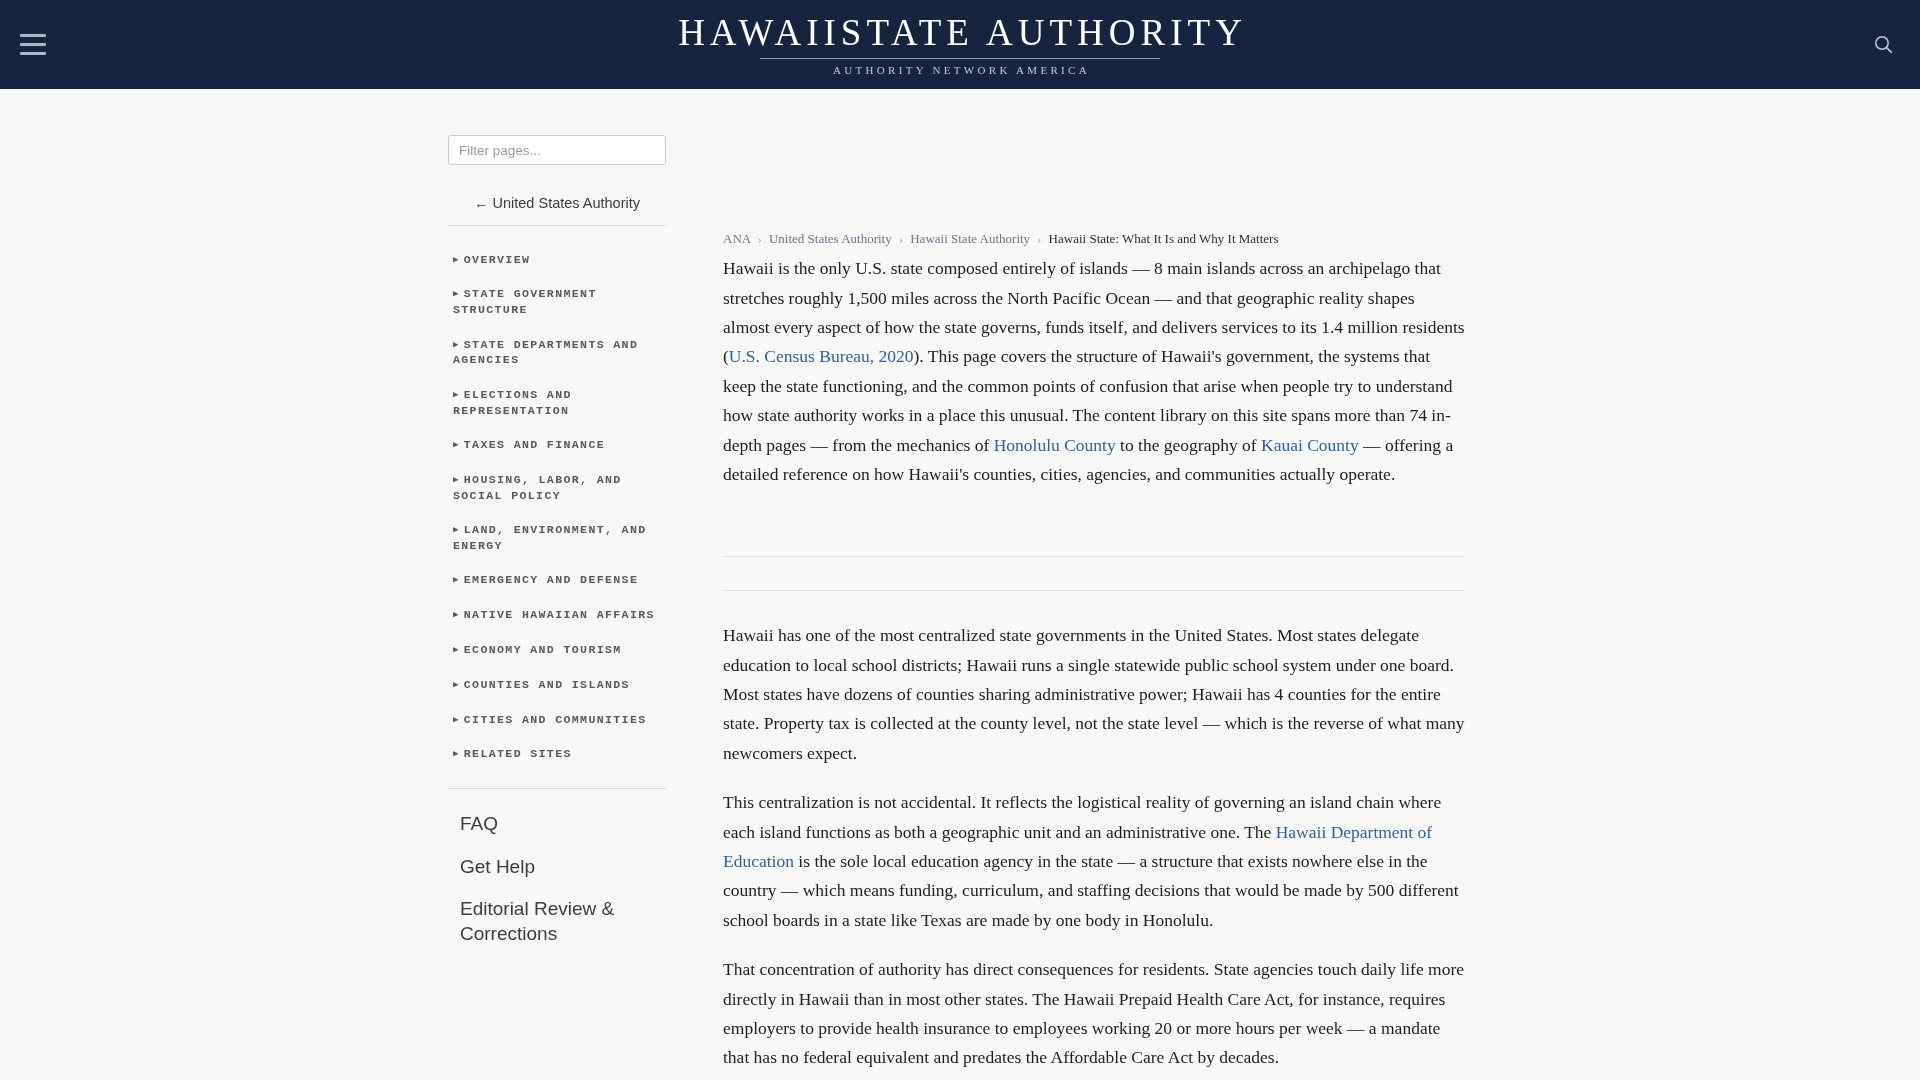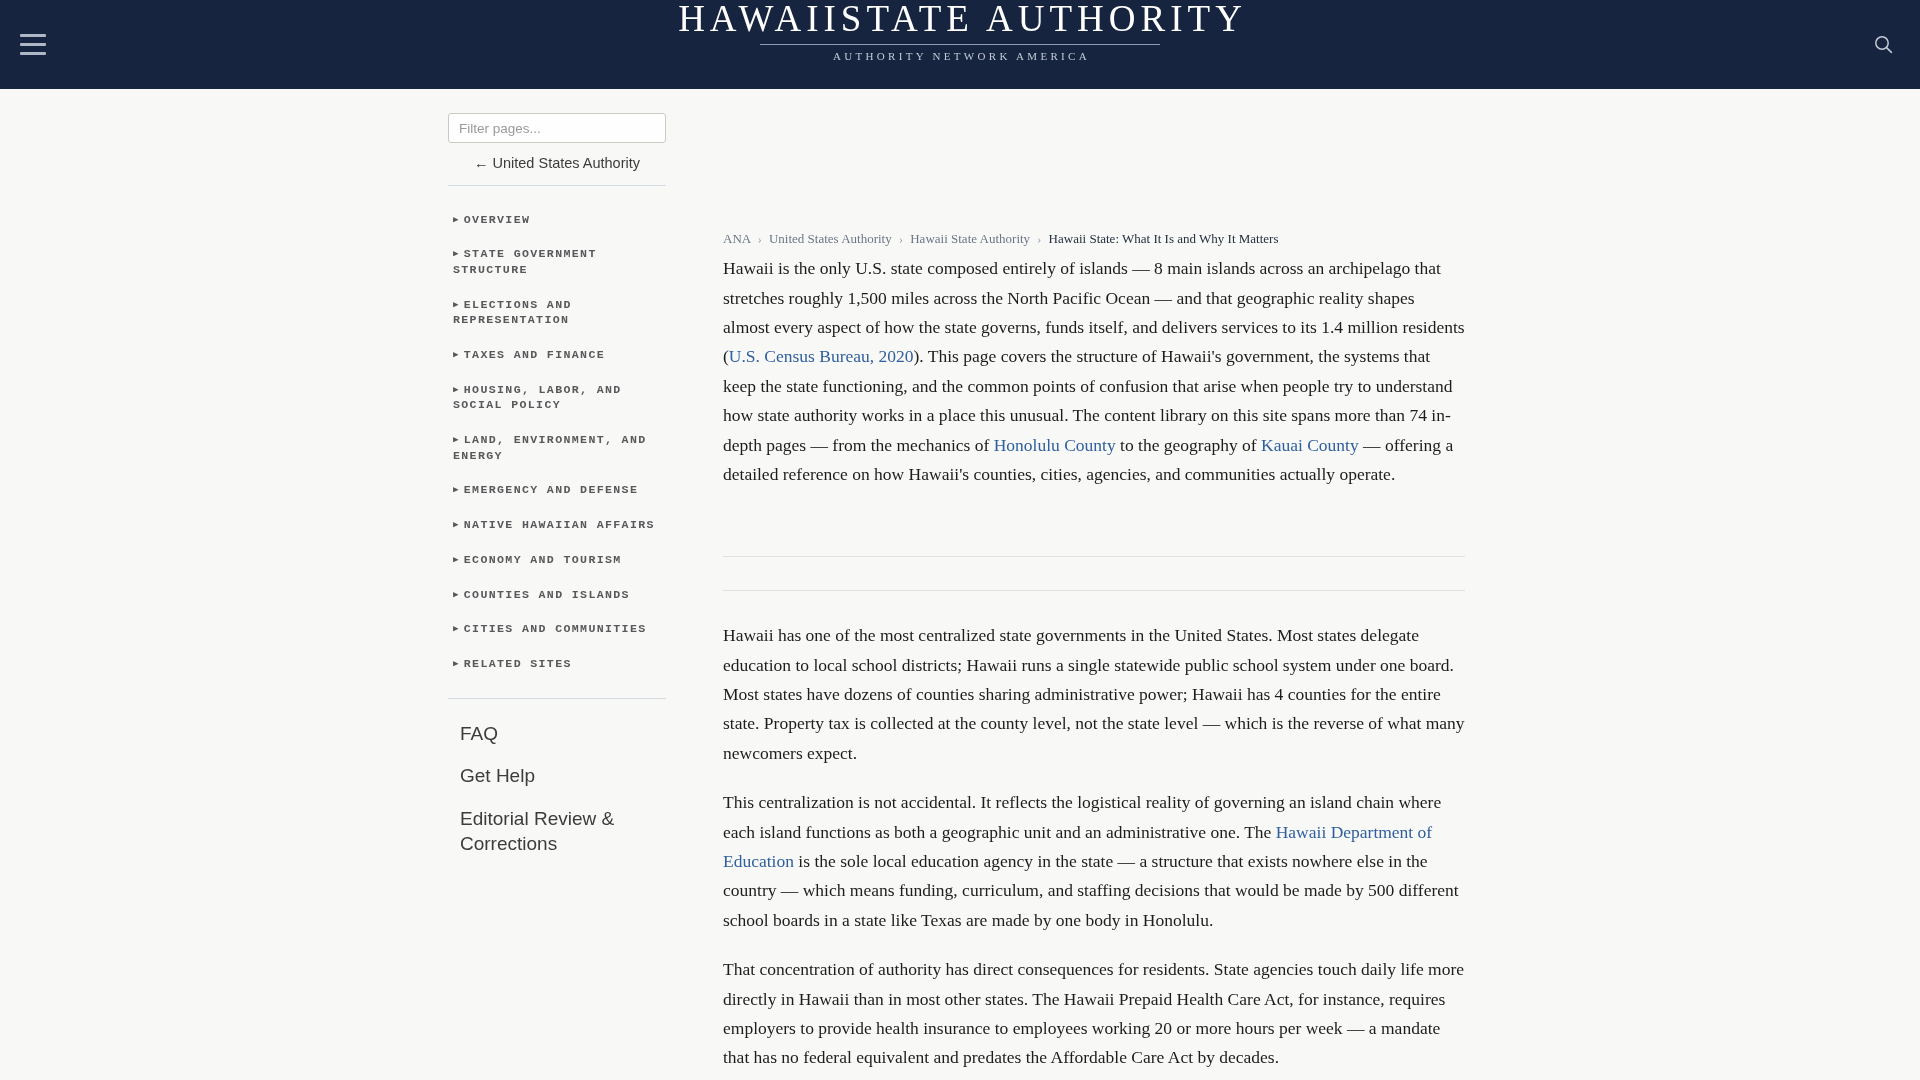--- a/index.html
+++ b/index.html
@@ -11,21 +11,21 @@
     background: #f8f8f7;
     font-family: "Liberation Serif", "DejaVu Serif", serif;
   }
 
   
   .topbar {
     position: relative;
     height: 89px;
     background: #16243f;
     display: flex;
-    align-items: flex-start;
+    align-items: center;
     justify-content: center;
   }
   .hamburger {
     position: absolute;
     left: 16px; top: 50%;
     transform: translateY(-50%);
     width: 34px; height: 30px;
     display: flex; flex-direction: column;
     justify-content: center; gap: 6px;
     cursor: pointer;
@@ -73,41 +73,41 @@
     display: flex;
     align-items: flex-start;
     height: 991px;
   }
   .gutter-left { width: 448px; flex: none; }
 
   
   .sidebar {
     width: 218px;
     flex: none;
-    padding-top: 24px;
+    padding-top: 46px;
     font-family: "Liberation Sans", "DejaVu Sans", sans-serif;
   }
   .filter-input {
     width: 100%;
     height: 30px;
     border: 1px solid #ccc9c4;
     border-radius: 3px;
     background: #fefefe;
     padding: 0 10px;
     font-size: 13.5px;
     font-family: "Liberation Sans", "DejaVu Sans", sans-serif;
     color: #333;
     outline: none;
   }
   .filter-input::placeholder { color: #9a9a9a; }
 
   .back-link {
     display: block;
     text-align: center;
-    margin: 12px 0 0;
+    margin: 30px 0 0;
     font-size: 14.5px;
     color: #3c3c3c;
     text-decoration: none;
     font-family: "Liberation Sans", "DejaVu Sans", sans-serif;
   }
   .side-divider {
     height: 1px;
     background: #d3dae3;
     margin: 14px 0 0;
   }
@@ -229,20 +229,21 @@
 
     <input class="filter-input" type="text" placeholder="Filter pages..." style="">
 
     <a class="back-link" href="#">← United States Authority</a>
 
     <div class="side-divider"></div>
 
     <nav class="nav-list">
       <a class="nav-item" href="#"><span class="caret">▶</span><span>OVERVIEW</span></a>
       <a class="nav-item" href="#"><span class="caret">▶</span><span>STATE GOVERNMENT STRUCTURE</span></a>
+      <a class="nav-item" href="#"><span class="caret">▶</span><span>STATE DEPARTMENTS AND AGENCIES</span></a>
       <a class="nav-item" href="#"><span class="caret">▶</span><span>ELECTIONS AND REPRESENTATION</span></a>
       <a class="nav-item" href="#"><span class="caret">▶</span><span>TAXES AND FINANCE</span></a>
       <a class="nav-item" href="#"><span class="caret">▶</span><span>HOUSING, LABOR, AND SOCIAL POLICY</span></a>
       <a class="nav-item" href="#"><span class="caret">▶</span><span>LAND, ENVIRONMENT, AND ENERGY</span></a>
       <a class="nav-item" href="#"><span class="caret">▶</span><span>EMERGENCY AND DEFENSE</span></a>
       <a class="nav-item" href="#"><span class="caret">▶</span><span>NATIVE HAWAIIAN AFFAIRS</span></a>
       <a class="nav-item" href="#"><span class="caret">▶</span><span>ECONOMY AND TOURISM</span></a>
       <a class="nav-item" href="#"><span class="caret">▶</span><span>COUNTIES AND ISLANDS</span></a>
       <a class="nav-item" href="#"><span class="caret">▶</span><span>CITIES AND COMMUNITIES</span></a>
       <a class="nav-item" href="#"><span class="caret">▶</span><span>RELATED SITES</span></a>

